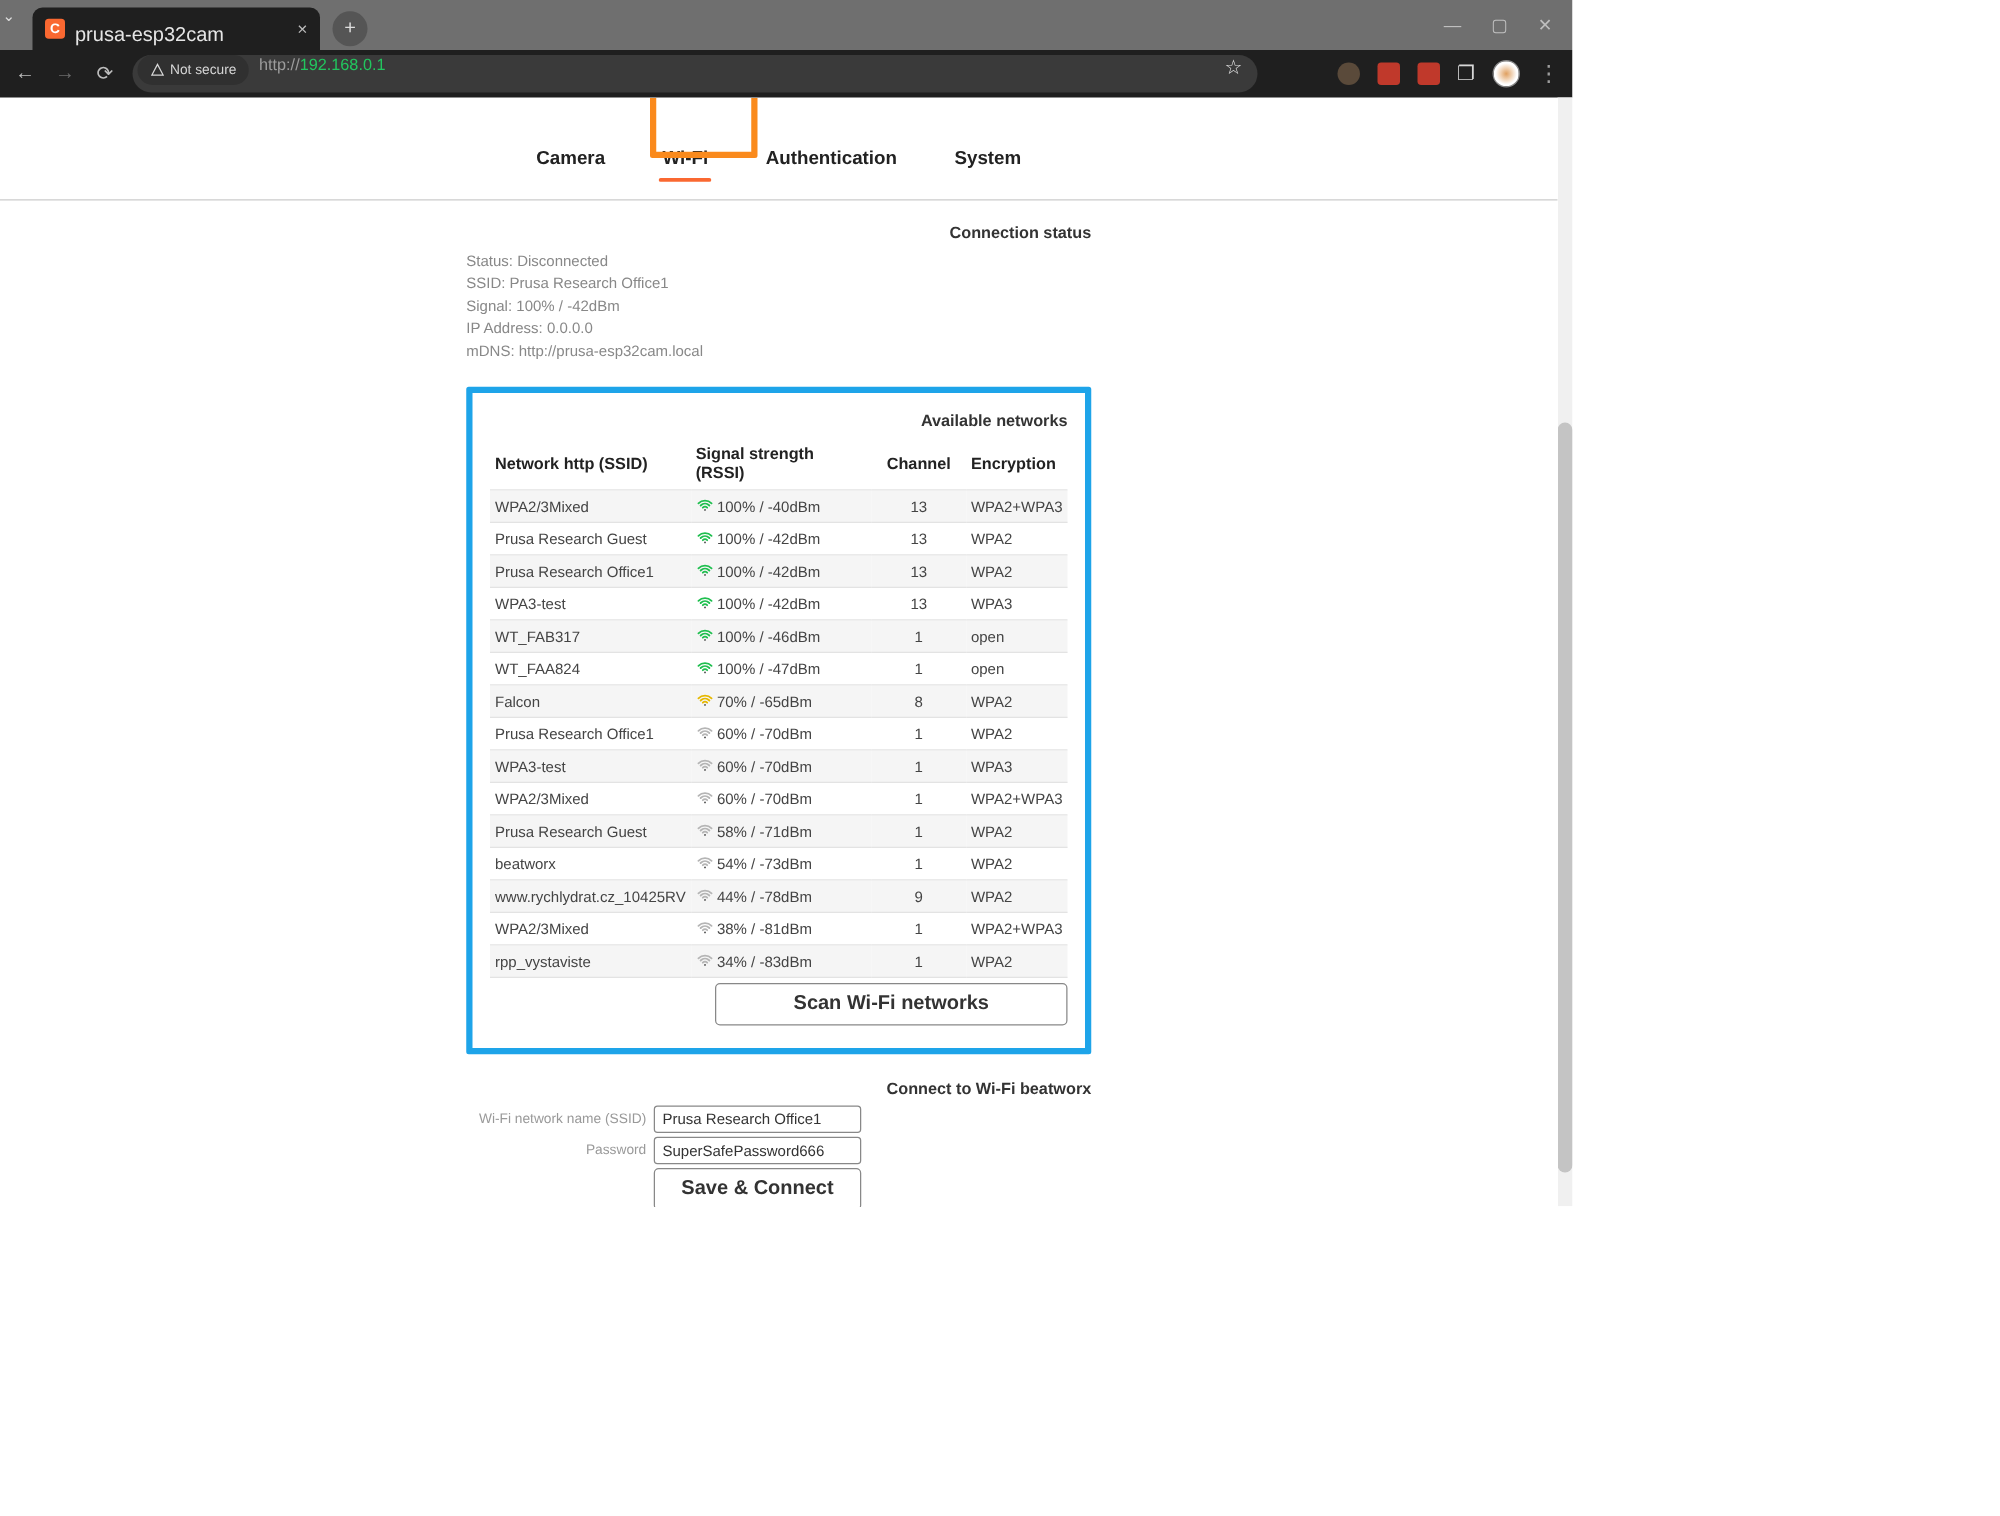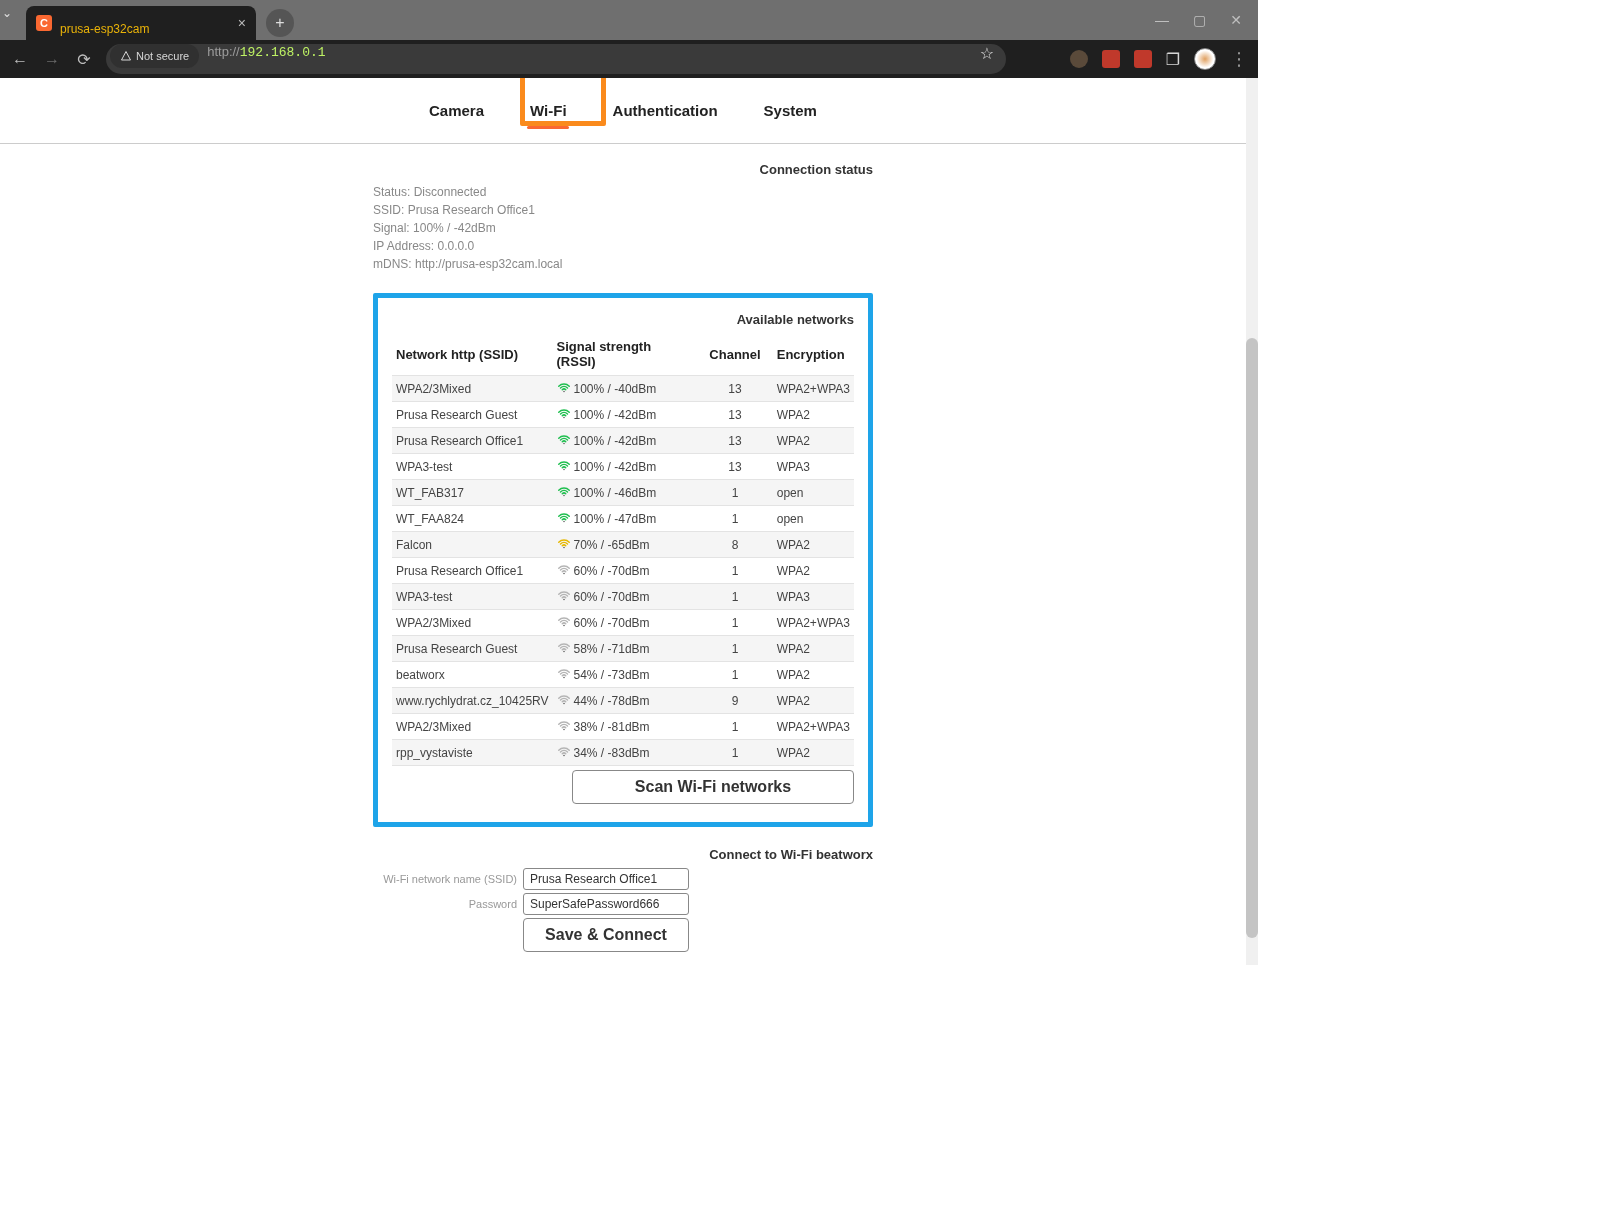--- a/index.html
+++ b/index.html
@@ -4,45 +4,45 @@
 <style>
   html,body{margin:0;padding:0;font-family:Arial,Helvetica,sans-serif;background:#fff;color:#333;}
   body{width:1258px;height:965px;position:relative;overflow:hidden;}
 
   
   .chrome-top{background:#6f6f6f;height:40px;display:flex;align-items:flex-end;}
   .tab-spacer{width:8px;height:100%;background:#6f6f6f;display:flex;align-items:center;justify-content:center;}
   .caret-down{color:#e0e0e0;font-size:12px;margin-left:6px;margin-bottom:14px;}
   .tab{background:#1f1f1f;height:34px;width:210px;border-radius:8px 8px 0 0;display:flex;align-items:center;padding:0 10px;gap:8px;margin-left:18px;}
   .favicon{width:16px;height:16px;background:#fa6831;border-radius:3px;display:flex;align-items:center;justify-content:center;color:#fff;font-size:11px;font-weight:bold;}
-  .tab-title{color:#eab308;font-size:12px;flex:1;white-space:nowrap;overflow:hidden;margin-top:12px;}
+  .tab-title{color:#e5e5e5;font-size:16px;flex:1;white-space:nowrap;overflow:hidden;margin-top:12px;}
   .tab-close{color:#bbb;font-size:14px;}
   .new-tab{width:28px;height:28px;background:#555;border-radius:50%;margin-left:10px;margin-bottom:3px;display:flex;align-items:center;justify-content:center;color:#ddd;font-size:16px;}
   .win-controls{margin-left:auto;display:flex;gap:24px;padding-right:16px;color:#bfbfbf;font-size:14px;padding-bottom:12px;}
 
   .chrome-urlrow{background:#1f1f1f;height:38px;display:flex;align-items:center;padding:0 10px;gap:12px;}
   .nav-icn{color:#bdbdbd;font-size:16px;width:20px;text-align:center;}
   .addr{background:#3a3a3a;border-radius:18px;height:30px;flex:0 0 892px;display:flex;align-items:flex-start;padding:0 4px;gap:8px;}
   .chip{background:#303030;border-radius:14px;height:24px;display:flex;align-items:center;gap:4px;padding:0 10px;color:#d6d6d6;font-size:11px;}
   .chip svg{width:12px;height:12px;}
   .addr-text{font-size:13px;}
   .addr-text .proto{color:#9c9c9c;}
-  .addr-text .host{color:#bef264;font-family:Liberation Mono, monospace;}
+  .addr-text .host{color:#22c55e;}
   .addr-spacer{flex:1;}
   .star{color:#e0e0e0;font-size:16px;margin-right:8px;}
   .ext-icons{display:flex;align-items:center;gap:14px;margin-left:auto;}
   .ext-red{width:18px;height:18px;background:#c0392b;border-radius:3px;}
   .ext-circle{width:18px;height:18px;border-radius:50%;background:#5a4a3a;}
   .ext-puzzle{color:#d6d6d6;font-size:16px;}
   .ext-grey{color:#9c9c9c;font-size:18px;}
   .avatar{width:20px;height:20px;border-radius:50%;background:#fff;background:radial-gradient(circle at center,#e0a060 0%,#fff 60%);border:1px solid #888;}
 
   
   .page{position:absolute;top:78px;left:0;right:12px;bottom:0;overflow:auto;background:#fff;}
-  .tabs{display:flex;justify-content:center;gap:30px;padding-top:18px;font-weight:bold;font-size:15px;color:#222;}
+  .tabs{display:flex;justify-content:center;gap:30px;padding-top:34px;font-weight:bold;font-size:15px;color:#222;}
   .tab-btn{padding:6px 8px;cursor:pointer;}
   .tab-active{position:relative;}
   .tab-active::after{content:"";position:absolute;left:10%;right:10%;bottom:-4px;height:3px;background:#fa6831;border-radius:2px;}
   .orange-box{border:5px solid #fa8a1c;border-radius:2px;position:absolute;}
   .hr{border-top:1px solid #ccc;margin-top:18px;}
 
   .content{width:500px;margin:18px auto 0 auto;}
   .h{font-weight:bold;color:#333;font-size:13px;margin-bottom:6px;text-align:right;}
   .kv{font-size:12px;color:#888;line-height:1.5;}
   .kv .lbl{color:#888;}

